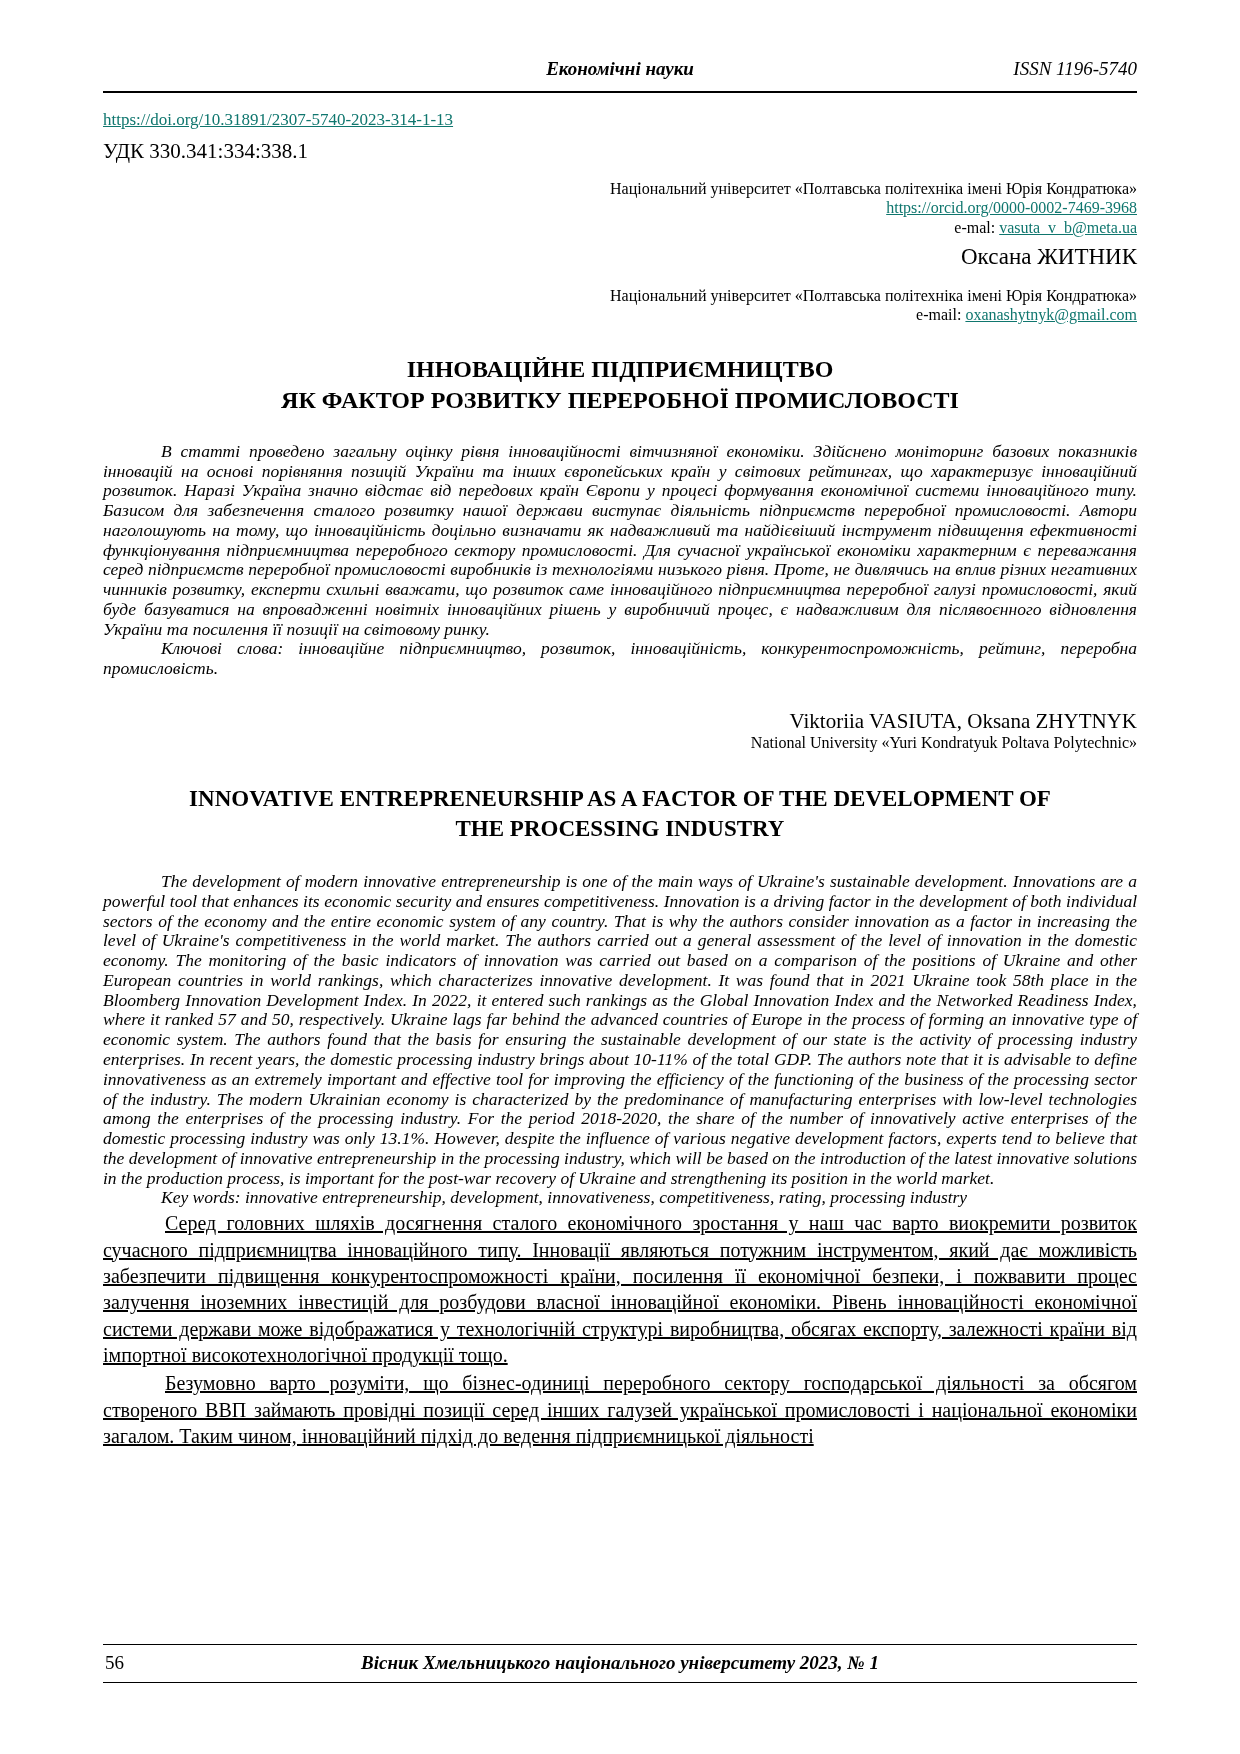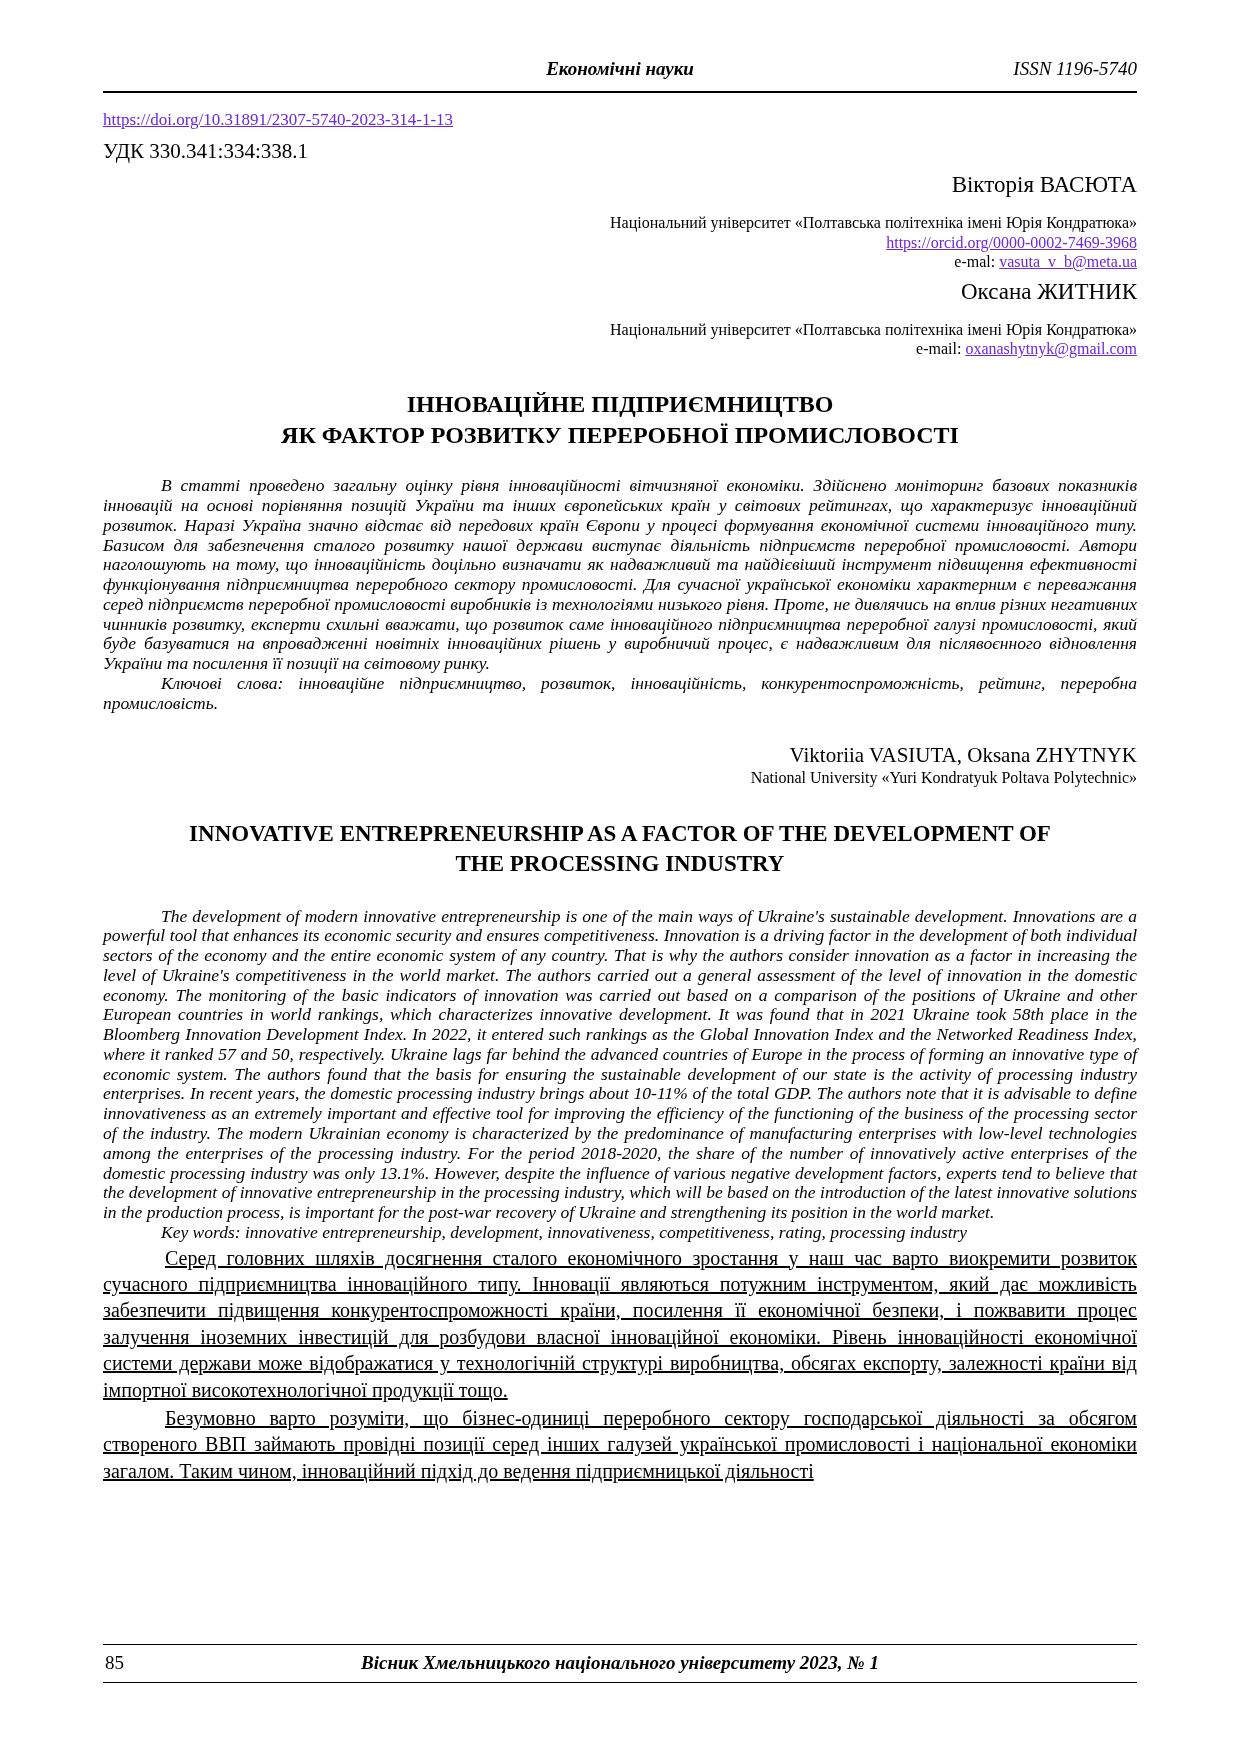--- a/index.html
+++ b/index.html
@@ -15,21 +15,21 @@
     padding: 58px 103px 0 103px;
     overflow: hidden;
     background: #fff;
   }
   
   .running-head { position: relative; height: 26px; font-size: 19px; font-style: italic; }
   .rh-center { position: absolute; left: 0; right: 0; top: 0; text-align: center; font-weight: bold; }
   .rh-right  { position: absolute; right: 0; top: 0; }
   .head-rule { border: none; border-top: 2px solid #000; margin: 7px 0 0 0; }
 
-  a.link { color: #6d28d9; text-decoration: underline; cursor: pointer; }
+  a.link { color: #0f766e; text-decoration: underline; cursor: pointer; }
 
   .doi-line { margin-top: 17px; font-size: 17px; }
   .udc { margin-top: 9px; font-size: 21px; }
 
   .authors { text-align: right; margin-top: 8px; }
   .author-name { font-size: 23px; margin-top: 7px; line-height: 1.15; }
   .author-aff  { font-size: 16px; margin-top: 16px; line-height: 1.15; }
   .author-line { font-size: 16px; margin-top: 1px; line-height: 1.15; }
 
   .title-uk {
@@ -91,21 +91,20 @@
   <hr class="head-rule">
 
   <div class="doi-line">
     <a class="link" href="#">https://doi.org/10.31891/2307-5740-2023-314-1-13</a>
   </div>
 
   <div class="udc">УДК 330.341:334:338.1</div>
 
   <section class="authors">
     <div class="author">
-      <div class="author-name">Вікторія ВАСЮТА</div>
       <div class="author-aff">Національний університет «Полтавська політехніка імені Юрія Кондратюка»</div>
       <div class="author-line">
         <a class="link" href="#">https://orcid.org/0000-0002-7469-3968</a>
       </div>
       <div class="author-line">
         <span>e-mal: </span><a class="link" href="#">vasuta_v_b@meta.ua</a>
       </div>
     </div>
     <div class="author">
       <div class="author-name">Оксана ЖИТНИК</div>
@@ -133,19 +132,19 @@
   <p class="abstract abstract-en">The development of modern innovative entrepreneurship is one of the main ways of Ukraine's sustainable development. Innovations are a powerful tool that enhances its economic security and ensures competitiveness. Innovation is a driving factor in the development of both individual sectors of the economy and the entire economic system of any country. That is why the authors consider innovation as a factor in increasing the level of Ukraine's competitiveness in the world market. The authors carried out a general assessment of the level of innovation in the domestic economy. The monitoring of the basic indicators of innovation was carried out based on a comparison of the positions of Ukraine and other European countries in world rankings, which characterizes innovative development. It was found that in 2021 Ukraine took 58th place in the Bloomberg Innovation Development Index. In 2022, it entered such rankings as the Global Innovation Index and the Networked Readiness Index, where it ranked 57 and 50, respectively. Ukraine lags far behind the advanced countries of Europe in the process of forming an innovative type of economic system. The authors found that the basis for ensuring the sustainable development of our state is the activity of processing industry enterprises. In recent years, the domestic processing industry brings about 10-11% of the total GDP. The authors note that it is advisable to define innovativeness as an extremely important and effective tool for improving the efficiency of the functioning of the business of the processing sector of the industry. The modern Ukrainian economy is characterized by the predominance of manufacturing enterprises with low-level technologies among the enterprises of the processing industry. For the period 2018-2020, the share of the number of innovatively active enterprises of the domestic processing industry was only 13.1%. However, despite the influence of various negative development factors, experts tend to believe that the development of innovative entrepreneurship in the processing industry, which will be based on the introduction of the latest innovative solutions in the production process, is important for the post-war recovery of Ukraine and strengthening its position in the world market.</p>
   <p class="keywords keywords-en">Key words: innovative entrepreneurship, development, innovativeness, competitiveness, rating, processing industry</p>
 
 
   <p class="body-par">Серед головних шляхів досягнення сталого економічного зростання у наш час варто виокремити розвиток сучасного підприємництва інноваційного типу. Інновації являються потужним інструментом, який дає можливість забезпечити підвищення конкурентоспроможності країни, посилення її економічної безпеки, і пожвавити процес залучення іноземних інвестицій для розбудови власної інноваційної економіки. Рівень інноваційності економічної системи держави може відображатися у технологічній структурі виробництва, обсягах експорту, залежності країни від імпортної високотехнологічної продукції тощо.</p>
   <p class="body-par">Безумовно варто розуміти, що бізнес-одиниці переробного сектору господарської діяльності за обсягом створеного ВВП займають провідні позиції серед інших галузей української промисловості і національної економіки загалом. Таким чином, інноваційний підхід до ведення підприємницької діяльності</p>
 
   <footer class="page-footer">
     <hr class="footer-rule">
     <div class="footer-row">
-      <span class="page-number">85</span>
+      <span class="page-number">56</span>
       <div class="journal-title">Вісник Хмельницького національного університету 2023, № 1</div>
     </div>
     <hr class="footer-rule">
   </footer>
 
 </div>
 
 </body></html>

